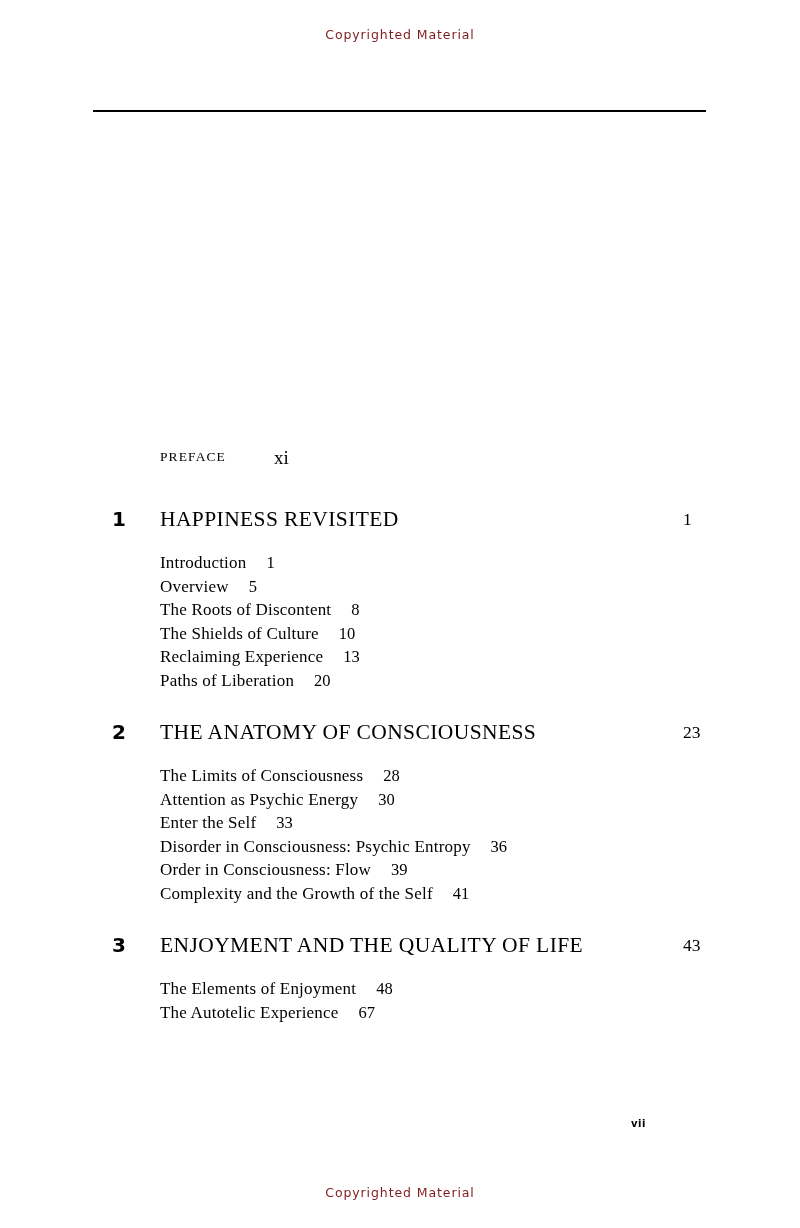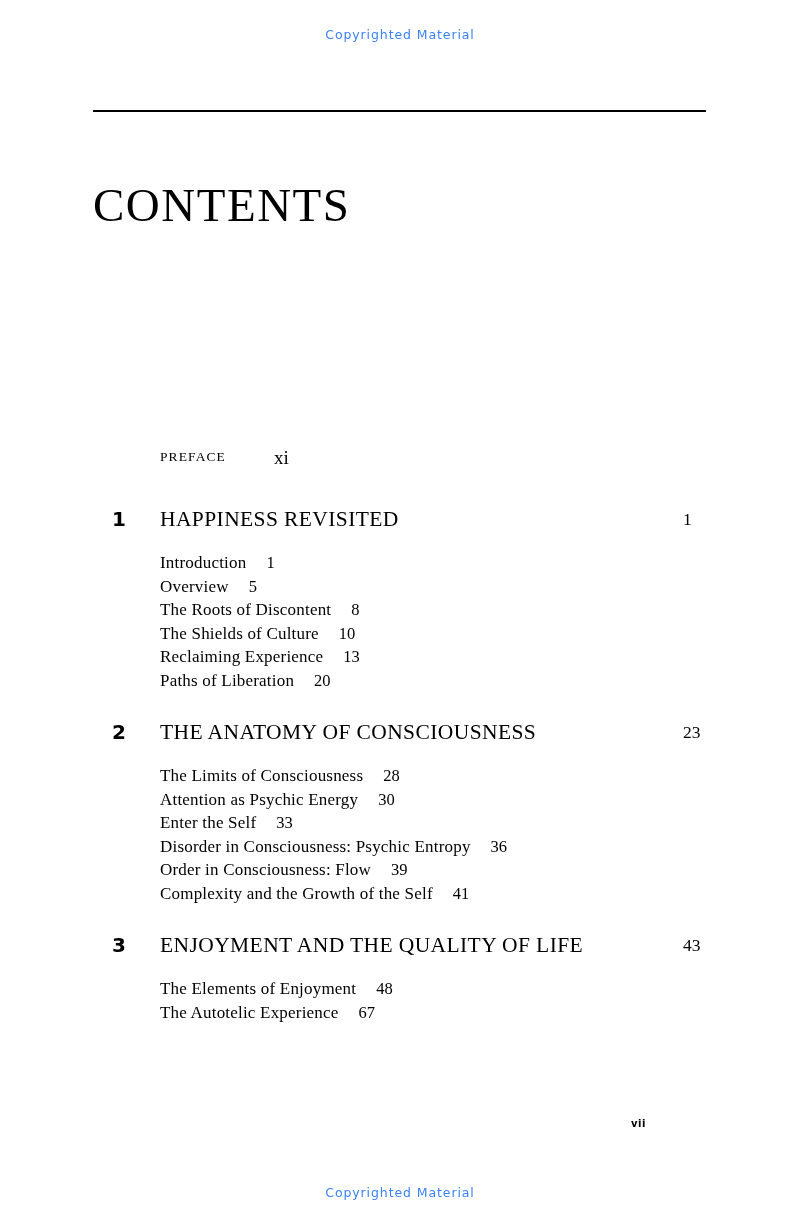--- a/index.html
+++ b/index.html
@@ -22,21 +22,21 @@
   }
 
   .watermark {
     position: absolute;
     left: 0;
     width: 100%;
     text-align: center;
     font-family: "DejaVu Sans", sans-serif;
     font-size: 12.5px;
     letter-spacing: 0.9px;
-    color: #3b82f6;
+    color: #7f1d1d;
   }
   .watermark-top { top: 27px; }
   .watermark-bottom { top: 1185px; }
 
   .rule {
     position: absolute;
     left: 93px;
     top: 110px;
     width: 613px;
     height: 2px;
@@ -142,21 +142,20 @@
 </style>
 </head>
 <body>
 
 <div class="page">
 
   <div class="watermark watermark-top">Copyrighted Material</div>
 
   <div class="rule"></div>
 
-  <h1 class="contents-title">CONTENTS</h1>
 
   <div class="toc">
 
     <div class="preface-row">
       <span class="preface-label">PREFACE</span>
       <span class="preface-page">xi</span>
     </div>
 
     <div class="chapter">
       <div class="chapter-head">

